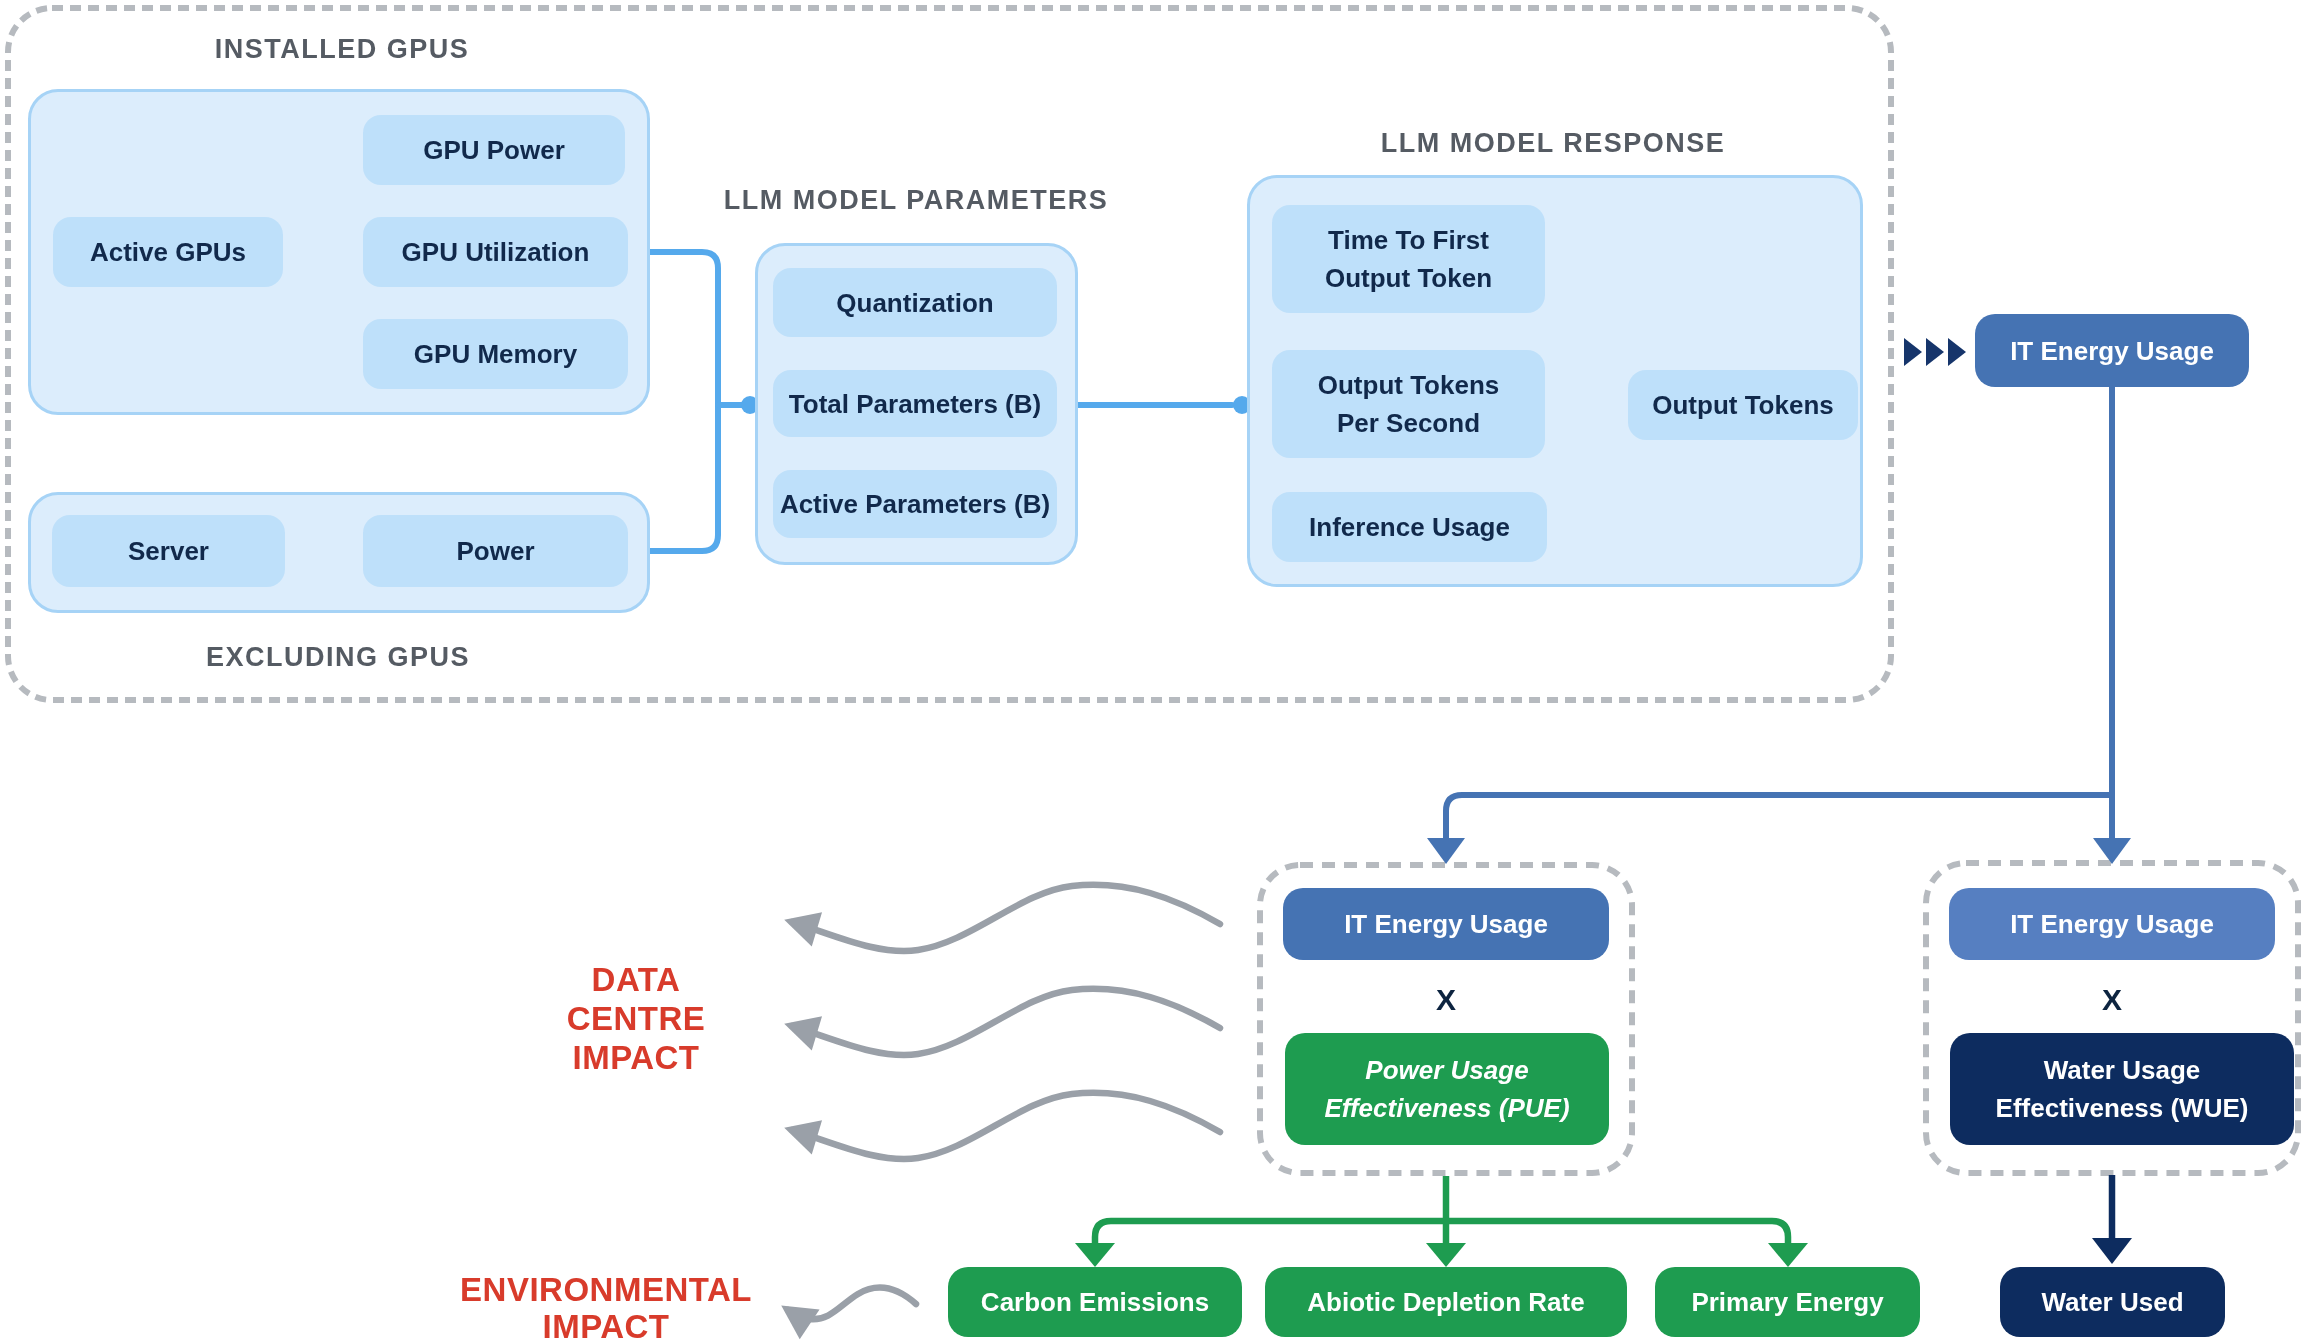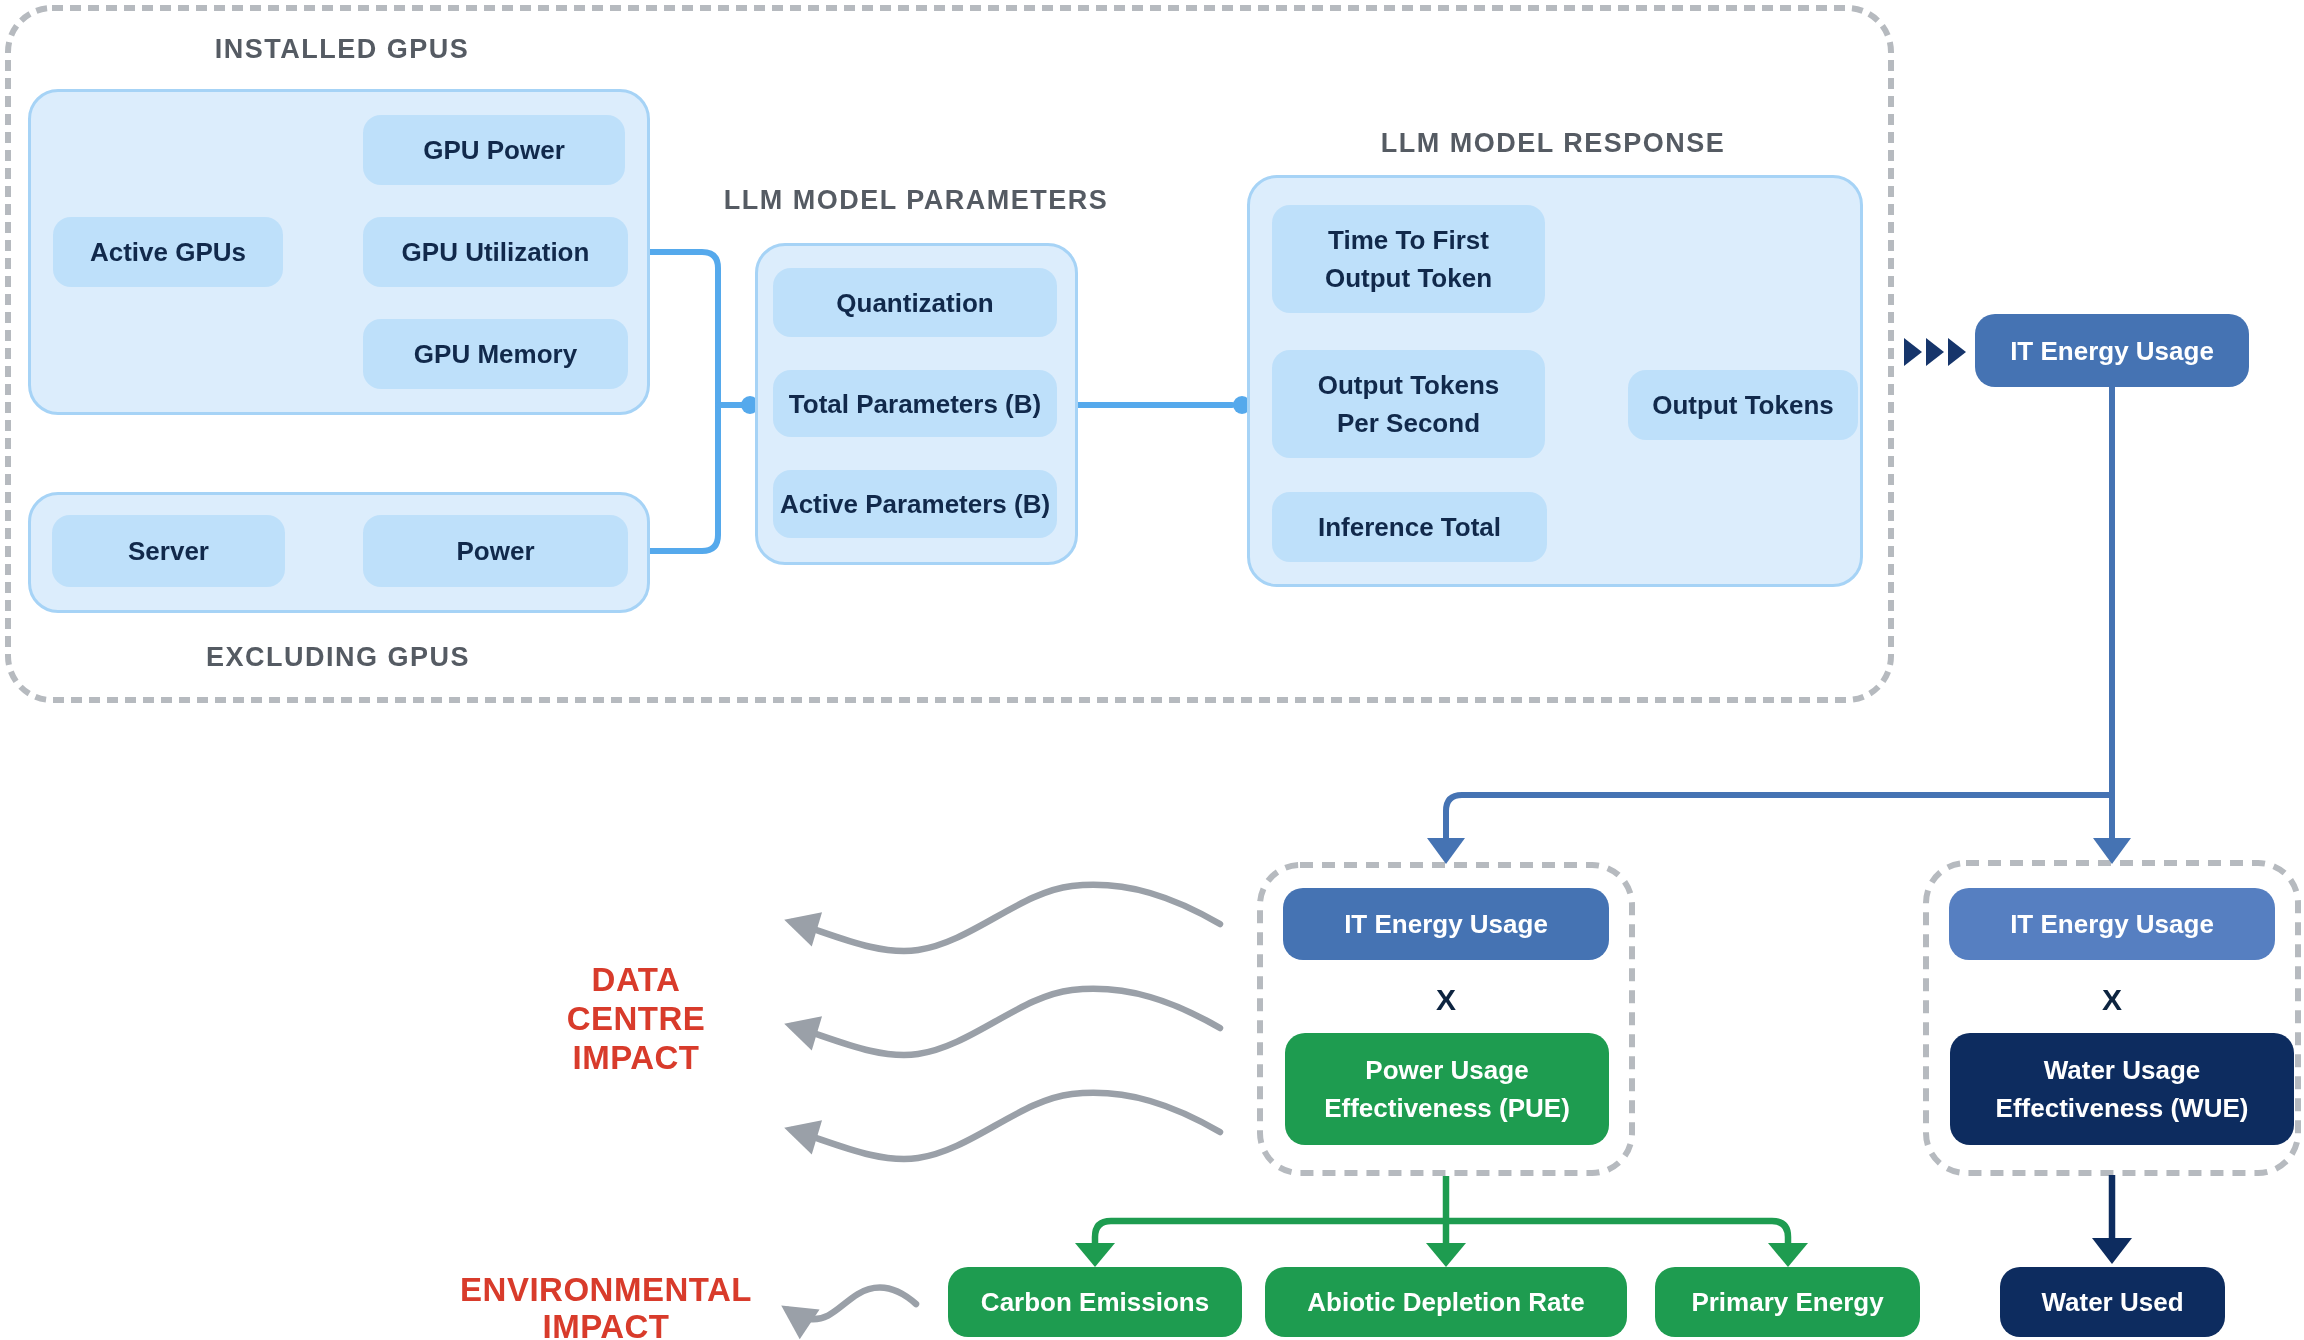--- a/index.html
+++ b/index.html
@@ -124,28 +124,28 @@
 
     <div class="abs container" style="left:1247px;top:175px;width:616px;height:412px;"></div>
     <div class="abs node" style="left:1272px;top:205px;width:273px;height:108px;">
       <span class="ln">Time To First</span>
       <span class="ln">Output Token</span>
     </div>
     <div class="abs node" style="left:1272px;top:350px;width:273px;height:108px;">
       <span class="ln">Output Tokens</span>
       <span class="ln">Per Second</span>
     </div>
-    <div class="abs node" style="left:1272px;top:492px;width:275px;height:70px;">Inference Total</div>
+    <div class="abs node" style="left:1272px;top:492px;width:275px;height:70px;">Inference Usage</div>
     <div class="abs node" style="left:1628px;top:370px;width:230px;height:70px;">Output Tokens</div>
 
     <div class="abs pill blue" style="left:1975px;top:314px;width:274px;height:73px;">IT Energy Usage</div>
 
     <div class="abs pill blue" style="left:1283px;top:888px;width:326px;height:72px;">IT Energy Usage</div>
     <div class="abs x-label" style="left:1446px;top:1000px;">X</div>
-    <div class="abs pill green" style="left:1285px;top:1033px;width:324px;height:112px;">
+    <div class="abs pill green" style="left:1285px;top:1033px;width:324px;height:112px;font-style:italic;">
       <span class="ln">Power Usage</span>
       <span class="ln">Effectiveness (PUE)</span>
     </div>
 
     <div class="abs pill blue-light" style="left:1949px;top:888px;width:326px;height:72px;">IT Energy Usage</div>
     <div class="abs x-label" style="left:2112px;top:1000px;">X</div>
     <div class="abs pill navy" style="left:1950px;top:1033px;width:344px;height:112px;">
       <span class="ln">Water Usage</span>
       <span class="ln">Effectiveness (WUE)</span>
     </div>

